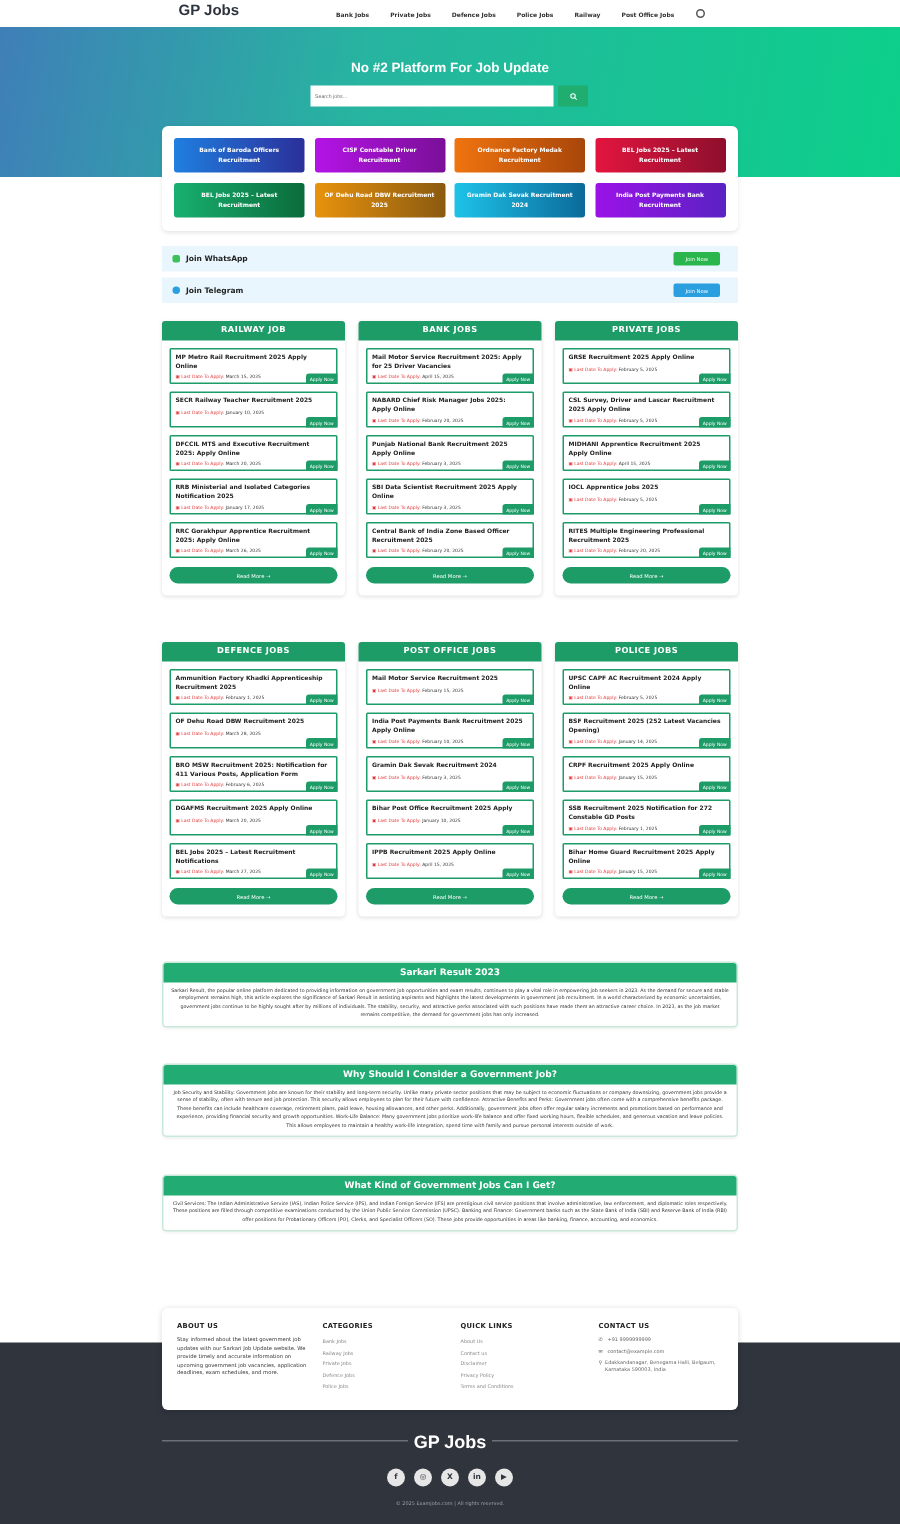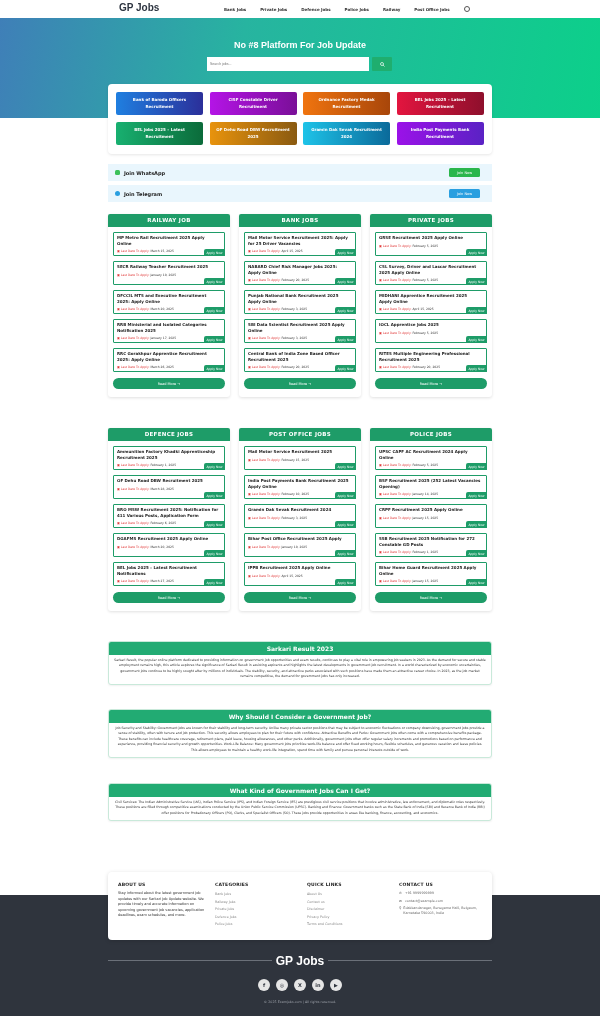--- a/index.html
+++ b/index.html
@@ -56,21 +56,21 @@
     <a href="#">Private Jobs</a>
     <a href="#">Defence Jobs</a>
     <a href="#">Police Jobs</a>
     <a href="#">Railway</a>
     <a href="#">Post Office Jobs</a>
     <span class="search-ico"></span>
   </nav>
 </div>
 
 <div class="hero"></div>
-<div class="hero-title">No #8 Platform For Job Update</div>
+<div class="hero-title">No #2 Platform For Job Update</div>
 <input class="search-box" placeholder="Search jobs..." style="">
 <div class="search-btn">
   <svg width="5" height="5" viewBox="0 0 10 10">
       <circle cx="4" cy="4" r="3" stroke="#fff" stroke-width="1.4" fill="none"></circle>
       <line x1="6.2" y1="6.2" x2="9" y2="9" stroke="#fff" stroke-width="1.4"></line>
     </svg>
 </div>
 
 <div class="featured">
   <div class="feat-grid" id="feat-grid">

